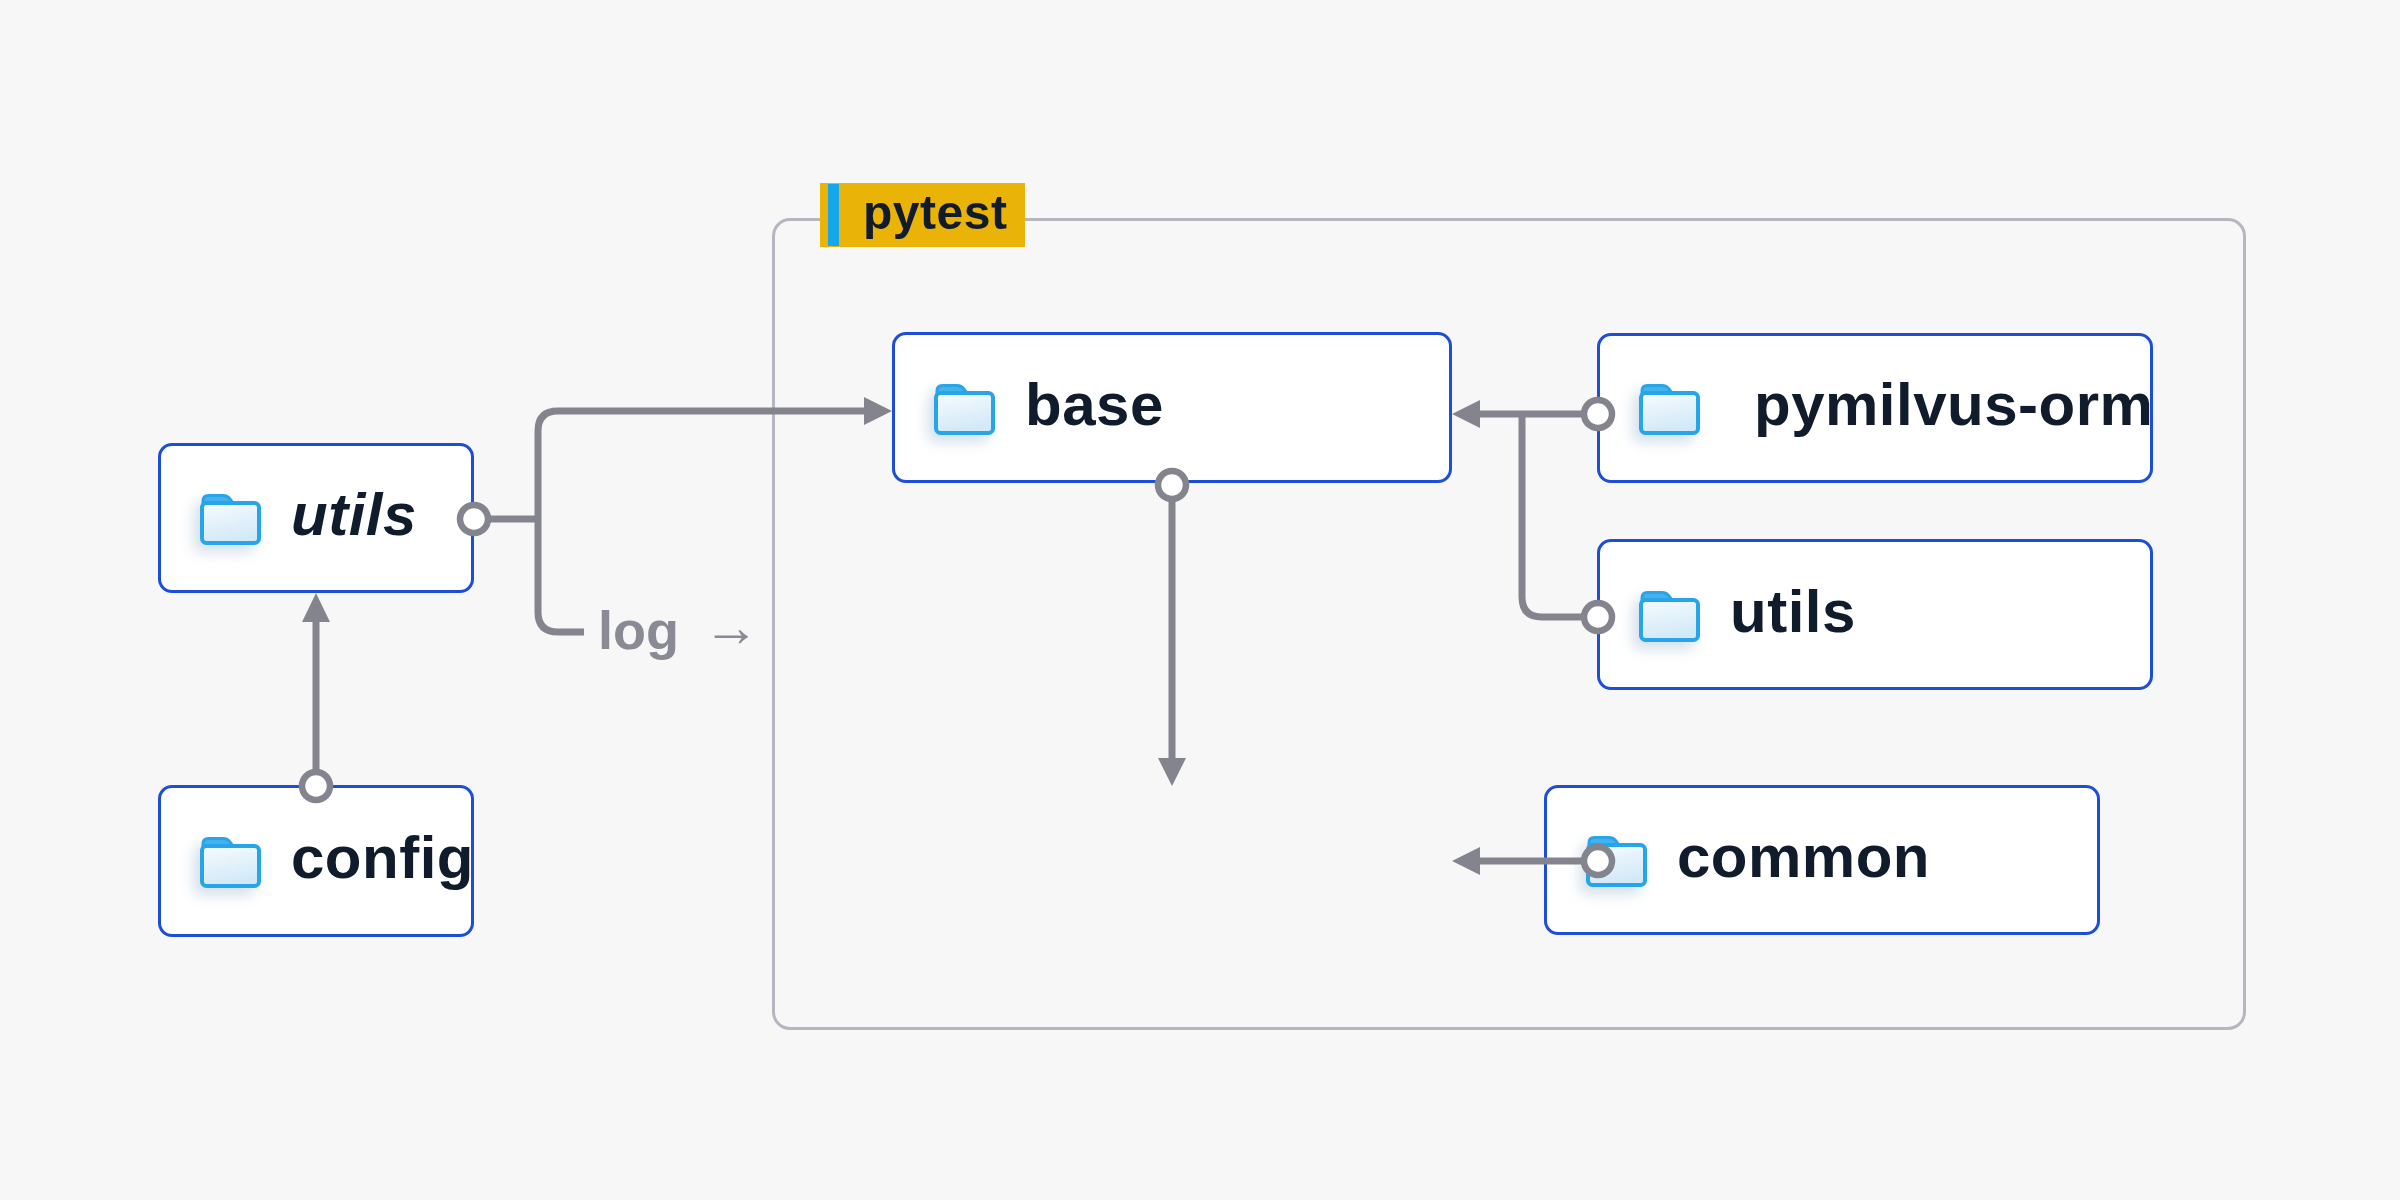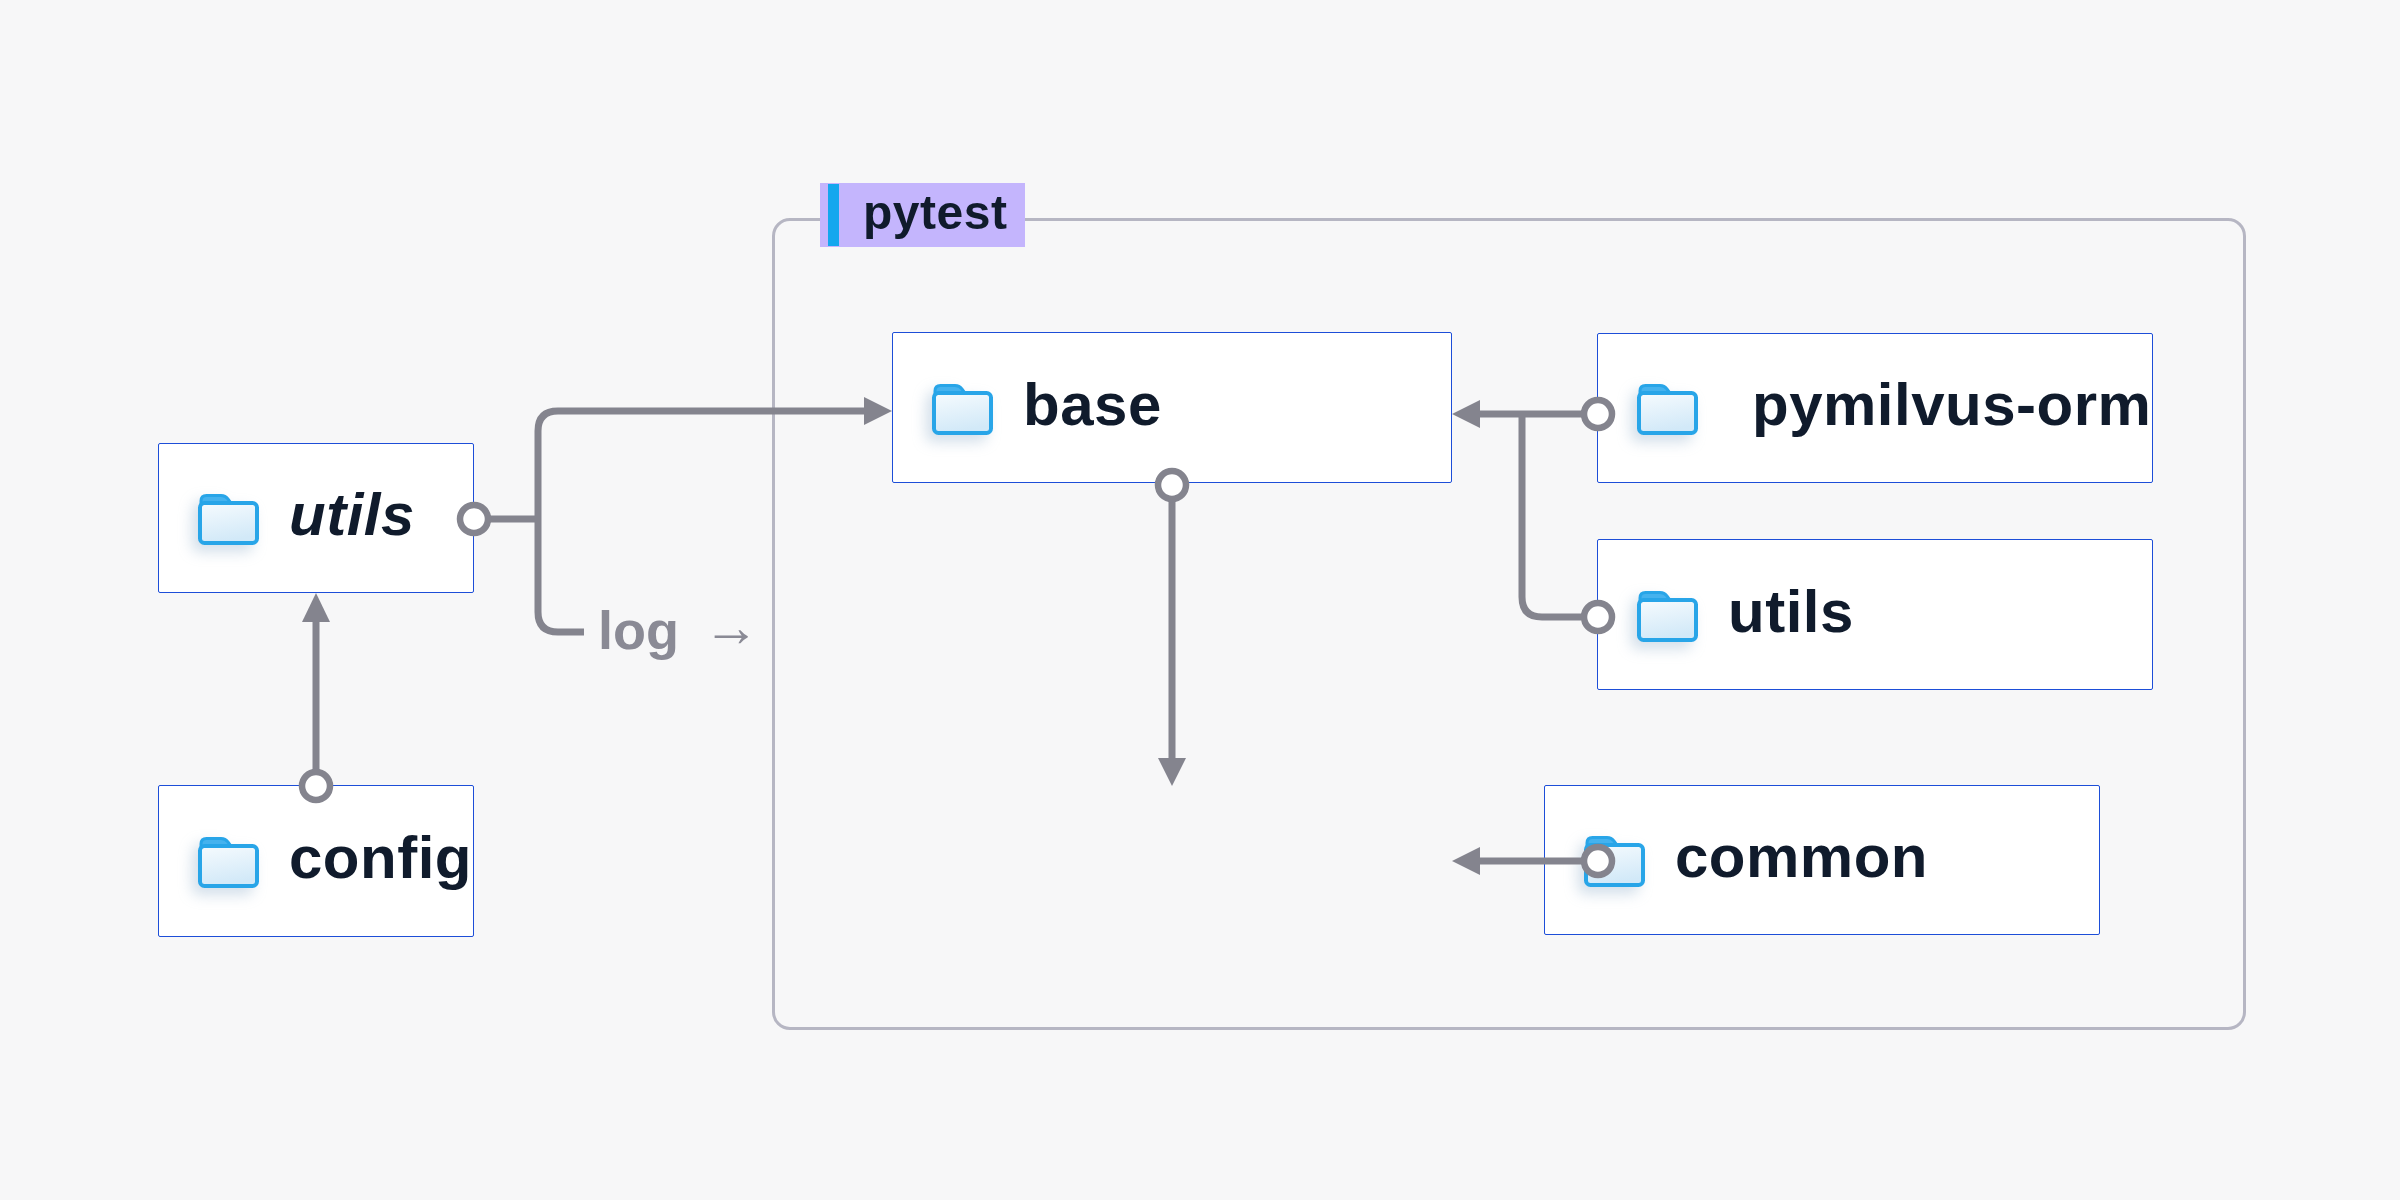--- a/index.html
+++ b/index.html
@@ -10,31 +10,31 @@
   }
   
   .group{
     position:absolute;left:772px;top:218px;width:1474px;height:812px;
     border:3px solid #b6b6c3;border-radius:18px;box-sizing:border-box;
     background:transparent;z-index:1;
   }
   .group-label{
     position:absolute;left:820px;top:183px;height:64px;
     display:flex;align-items:center;gap:24px;
-    background:#c4b5fd;padding:0 18px 0 8px;z-index:4;
+    background:#eab308;padding:0 18px 0 8px;z-index:4;
   }
   .group-accent{width:11px;height:62px;background:#14a7ee;}
   .group-text{
     font-size:48px;font-weight:700;color:#101b2c;letter-spacing:.5px;line-height:1;
     transform:translateY(-2px);
   }
   
   .node{
     position:absolute;background:#ffffff;
-    border:1px solid #1d4ed8;border-radius:2px;box-sizing:border-box;
+    border:3px solid #1d4ed8;border-radius:14px;box-sizing:border-box;
     display:flex;align-items:center;padding-left:36px;z-index:2;
   }
   .node-utils    {left:158px; top:443px; width:316px; height:150px;font-style:italic;}
   .node-config   {left:158px; top:785px; width:316px; height:152px;}
   .node-base     {left:892px; top:332px; width:560px; height:151px;}
   .node-pymilvus {left:1597px;top:333px; width:556px; height:150px;gap:24px;}
   .node-check    {left:1597px;top:539px; width:556px; height:151px;}
   .node-testcases{left:894px; top:785px; width:558px; height:150px;}
   .node-common   {left:1544px;top:785px; width:556px; height:150px;}
   .folder-svg{

